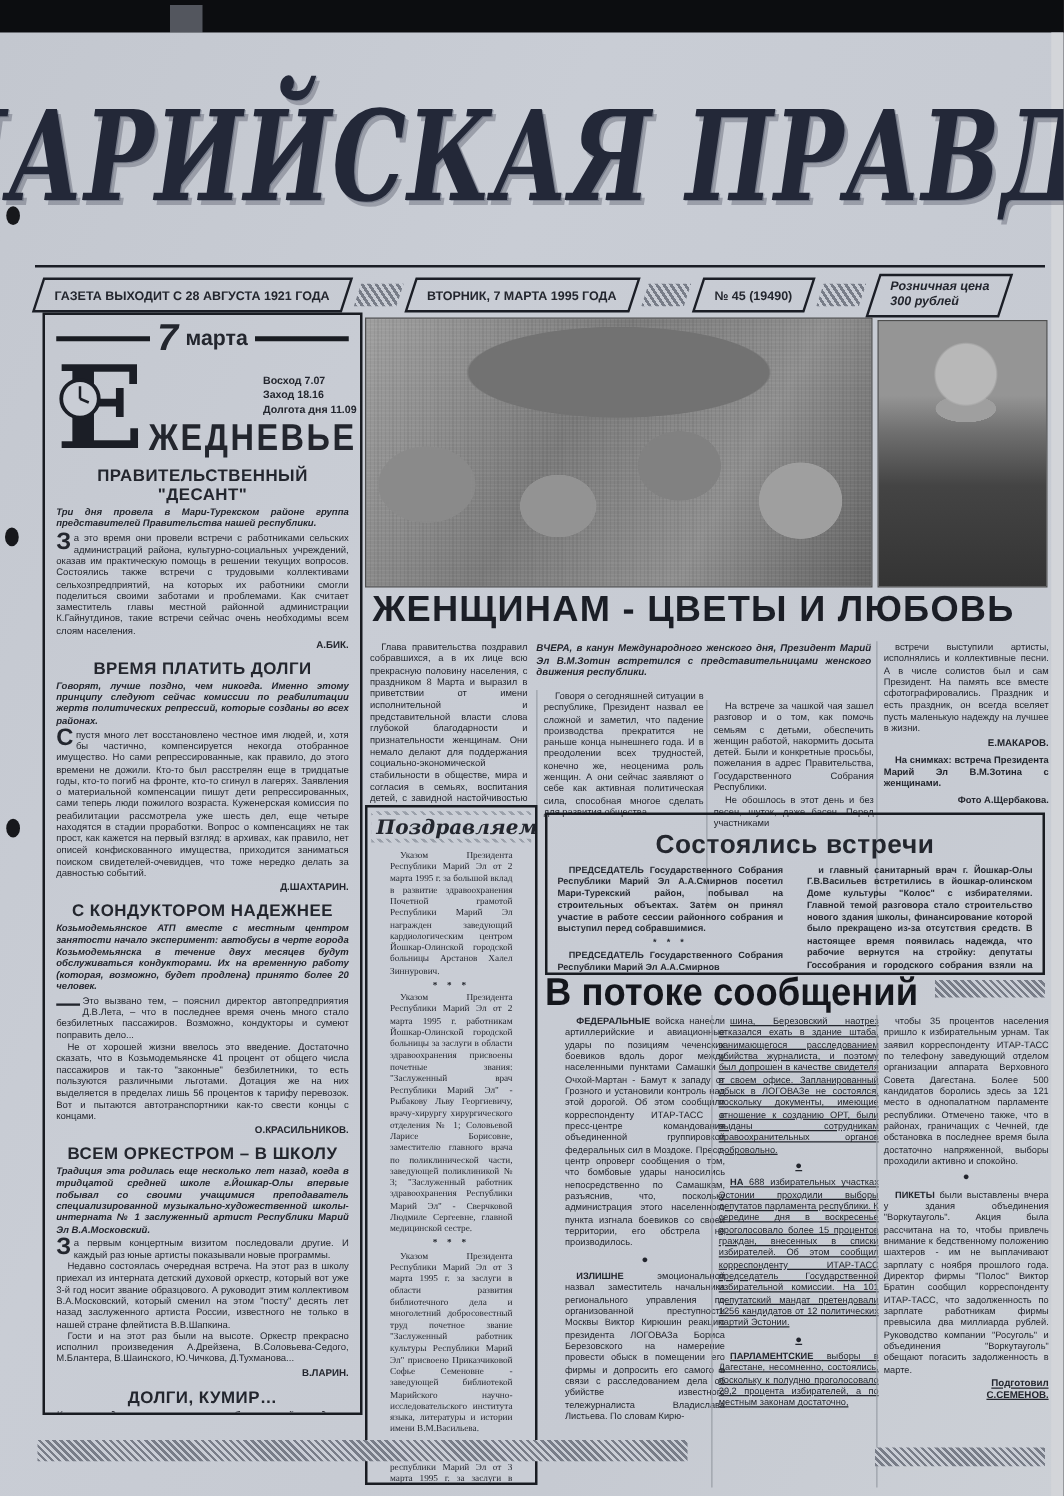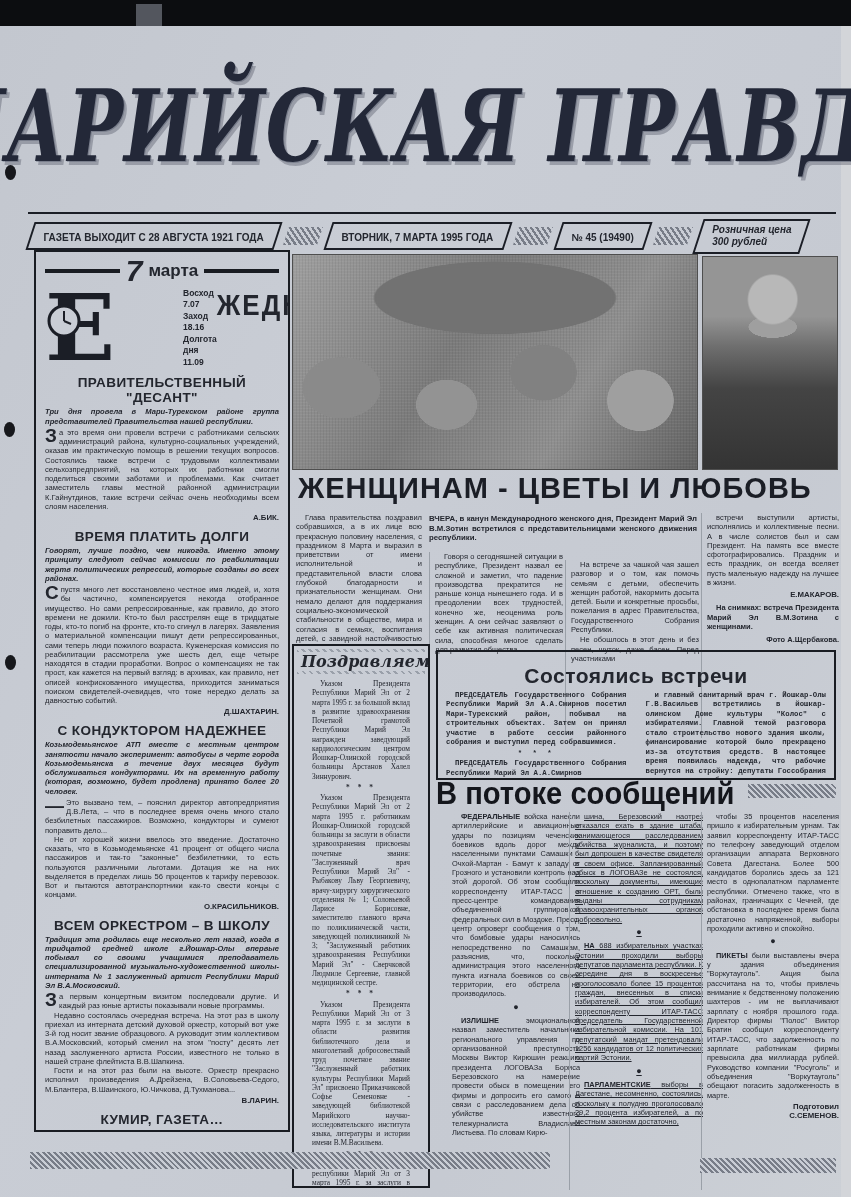--- a/index.html
+++ b/index.html
@@ -32,21 +32,21 @@
   .leftbox{position:absolute;left:34px;top:250px;width:256px;height:882px;
            border:2px solid #191c22;padding:4px 9px;box-sizing:border-box;overflow:hidden;}
   .daterow{display:flex;align-items:center;gap:6px;margin:2px 0 4px;}
   .daterow .bar{flex:1;height:4px;background:#191c22;}
   .daterow .day{font-size:30px;font-weight:bold;font-style:italic;line-height:26px;}
   .daterow .month{font-size:17px;font-weight:bold;}
   .ez{display:flex;gap:8px;align-items:flex-end;margin:2px 0 6px;}
   .ez-logo{position:relative;width:66px;height:78px;flex:0 0 66px;}
   .ez-logo .glyph{font-family:"DejaVu Serif",serif;font-weight:bold;font-size:92px;line-height:76px;color:#1b1e26;}
   .ez-clock{position:absolute;left:2px;top:14px;}
-  .ez-right{flex:1;display:flex;flex-direction:row;align-items:flex-start;}
+  .ez-right{flex:1;display:flex;flex-direction:column;align-items:flex-end;}
   .ez-sun{font-size:8.5px;font-weight:bold;line-height:1.35;margin-left:64px;}
   .ez-word{font-size:26px;font-weight:bold;letter-spacing:2px;transform:scaleY(1.15);margin-top:2px;}
 
   .art-title{text-align:center;font-weight:bold;font-size:13.5px;letter-spacing:.4px;margin:7px 0 2px;}
   .art-lede{font-weight:bold;font-style:italic;font-size:7.6px;line-height:1.22;text-align:justify;margin:0 0 2px;}
   .art-body p{margin:0;font-size:7.6px;line-height:1.22;text-align:justify;text-indent:9px;}
   .art-body.dropcap p:first-child{text-indent:0;}
   .art-body.dropcap p:first-child::first-letter{float:left;font-size:19px;line-height:15px;font-weight:bold;padding:0 2px 0 0;}
   .art-sig{text-align:right;font-weight:bold;font-size:7.8px;margin:2px 0 3px;}
 
@@ -66,21 +66,21 @@
     background:
       radial-gradient(circle at 52% 20%,#b5b8bd 0 13%,transparent 14%),
       radial-gradient(ellipse 40px 18px at 52% 33%,#9b9fa5 0 60%,transparent 61%),
       linear-gradient(180deg,#90959d 0 28%,#6a7078 42%,#3f444c 62%,#2f343c 100%);}
 
   
   .headline{position:absolute;left:298px;top:472px;width:536px;text-align:left;
             font-size:29px;font-weight:bold;letter-spacing:1px;white-space:nowrap;color:#1b1e26;}
   .col{position:absolute;overflow:hidden;}
   .col p{margin:0 0 1px;font-size:7.5px;line-height:1.24;text-align:justify;text-indent:9px;}
-  .main-lede{position:absolute;left:429px;top:514px;width:268px;font-weight:bold;
+  .main-lede{position:absolute;left:429px;top:514px;width:268px;font-weight:bold;font-style:italic;
              font-size:7.8px;line-height:1.25;text-align:justify;}
   .col-rule{border-left:1px solid #9aa0a8;padding-left:5px;}
   .sig-line{font-weight:bold;text-align:right;font-size:7.8px;margin-top:3px;}
   .caption{font-weight:bold;font-size:7.5px;line-height:1.24;text-align:justify;margin-top:4px;text-indent:9px;}
   .credit{font-weight:bold;text-align:right;font-size:7.5px;margin-top:4px;}
 
   
   .congrats{position:absolute;left:292px;top:644px;width:138px;height:544px;border:2px solid #191c22;
             box-sizing:border-box;overflow:hidden;background:#c9cdd5;}
   .congrats-head{margin:3px;padding:3px 0;text-align:center;font-family:"DejaVu Serif",serif;
@@ -90,31 +90,31 @@
   .congrats-body{padding:2px 18px;}
   .congrats-body p{margin:0 0 2px;font-family:"Liberation Serif",serif;font-size:7.4px;line-height:1.25;
             text-align:justify;text-indent:8px;}
   p.stars{text-align:center!important;font-weight:bold;letter-spacing:3px;text-indent:0!important;margin:1px 0!important;}
   p.bullet-sep{text-align:center!important;text-indent:0!important;font-size:9px!important;margin:3px 0!important;}
 
   
   .meetings{position:absolute;left:436px;top:650px;width:400px;height:130px;border:2px solid #191c22;
             box-sizing:border-box;padding:12px 8px;overflow:hidden;}
   .meetings-title{text-align:center;font-weight:bold;font-size:21px;letter-spacing:.5px;margin:0 0 3px;}
-  .meet-cols{display:flex;gap:19px;font-family:Liberation Mono, monospace;}
+  .meet-cols{display:flex;gap:19px;}
   .meet-cols>div{flex:1;}
   .meet-cols p{margin:0;font-size:7.3px;font-weight:bold;line-height:1.3;text-align:justify;text-indent:9px;color:#262a32;}
 
   
   .nf-title{position:absolute;left:436px;top:776px;width:320px;font-size:31px;font-weight:bold;
             white-space:nowrap;transform:scaleX(.94);transform-origin:left;color:#14161c;}
   .nf-hatch{position:absolute;left:748px;top:784px;width:88px;height:14px;}
   .nf-col{position:absolute;top:812px;height:378px;overflow:hidden;}
   .nf-col p{margin:0 0 2px;font-size:7.4px;line-height:1.26;text-align:justify;text-indent:9px;color:#22252d;}
-  .nf-sig{font-weight:bold;text-align:right;font-size:7.8px;white-space:pre-line;margin-top:2px;}
+  .nf-sig{font-weight:bold;text-align:right;font-size:7.8px;white-space:pre-line;margin-top:2px;text-decoration:underline;}
 
   .strip1{position:absolute;left:30px;top:1152px;width:520px;height:17px;}
   .strip2{position:absolute;left:700px;top:1158px;width:136px;height:15px;}
 </style>
 </head>
 <body>
 
 <div class="page">
   <div class="topbar"></div>
   <div class="topbar-notch"></div>
@@ -203,21 +203,21 @@
       <div class="art-title">ВСЕМ ОРКЕСТРОМ – В ШКОЛУ</div>
       <div class="art-lede">Традиция эта родилась еще несколько лет назад, когда в тридцатой средней школе г.Йошкар-Олы впервые побывал со своими учащимися преподаватель специализированной музыкально-художественной школы-интерната № 1 заслуженный артист Республики Марий Эл В.А.Московский.</div>
       <div class="art-body dropcap">
           <p>За первым концертным визитом последовали другие. И каждый раз юные артисты показывали новые программы.</p>
           <p>Недавно состоялась очередная встреча. На этот раз в школу приехал из интерната детский духовой оркестр, который вот уже 3-й год носит звание образцового. А руководит этим коллективом В.А.Московский, который сменил на этом "посту" десять лет назад заслуженного артиста России, известного не только в нашей стране флейтиста В.В.Шапкина.</p>
           <p>Гости и на этот раз были на высоте. Оркестр прекрасно исполнил произведения А.Дрейзена, В.Соловьева-Седого, М.Блантера, В.Шаинского, Ю.Чичкова, Д.Тухманова...</p>
         </div>
       <div class="art-sig">В.ЛАРИН.</div>
     </div>
     <div class="article">
-      <div class="art-title">КУМИР, ГАЗЕТА…</div>
+      <div class="art-title">ДОЛГИ, КУМИР…</div>
       <div class="art-lede">Конкурс детских рисунков, объявленный недавно сернурским магазином "Микки", неожиданно обрел огромную популярность у местной детворы. На заявленную тему "Мир героев сказок У.Диснея" поступило более четырехсот работ.</div>
 
     </div>
   </div>
 
   <div class="photo photo-group"></div>
   <div class="photo photo-portrait"></div>
 
   <div class="headline">ЖЕНЩИНАМ - ЦВЕТЫ И ЛЮБОВЬ</div>
   <div class="main-lede">ВЧЕРА, в канун Международного женского дня, Президент Марий Эл В.М.Зотин встретился с представительницами женского движения республики.</div>

